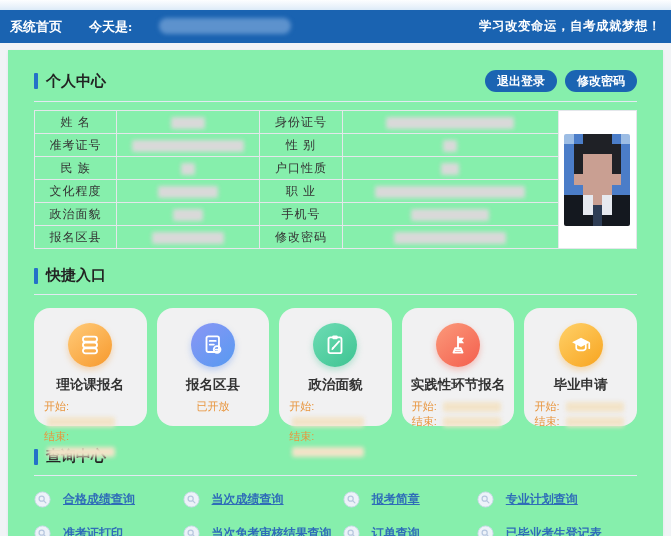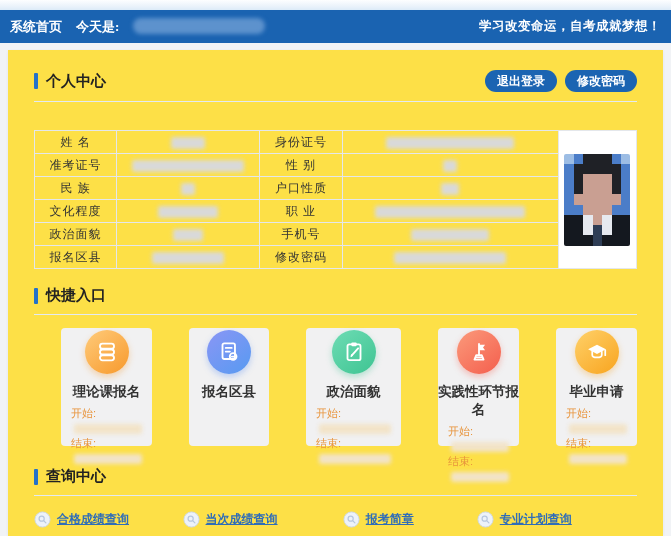--- a/index.html
+++ b/index.html
@@ -10,72 +10,72 @@
     -webkit-font-smoothing:antialiased;
   }
   
   .sky{height:10px;background:linear-gradient(180deg,#fdfeff 0%,#e8f1fa 70%,#dcebf8 100%);}
   
   .topbar{
     height:33px;background:#1a63b1;color:#fff;
     display:flex;align-items:center;justify-content:space-between;
     padding:0 10px;box-sizing:border-box;
   }
-  .topbar-left{display:flex;align-items:flex-start;gap:14px;}
+  .topbar-left{display:flex;align-items:flex-start;gap:27px;}
   .home-link{font-size:13px;font-weight:bold;color:#fff;text-decoration:none;cursor:pointer;}
   .today-label{font-size:13px;font-weight:bold;color:#fff;font-family:Liberation Serif, serif;}
   .pill-redact{width:132px;height:16px;border-radius:8px;background:#5d92cd;filter:blur(2px);}
   .slogan{font-size:12.5px;font-weight:bold;color:#fff;letter-spacing:.5px;}
   
   .content{
-    margin:7px 8px 0;background:#fde047;height:486px;box-sizing:border-box;
+    margin:7px 8px 0;background:#86efac;height:486px;box-sizing:border-box;
     padding:0 26px;box-shadow:0 1px 3px rgba(30,60,100,.07);
   }
   .section-head{display:flex;align-items:center;justify-content:space-between;padding-top:20px;}
   .sec-title{display:flex;align-items:center;font-size:15px;font-weight:bold;color:#222;}
   .sec-bar{width:4px;height:16px;background:#2472c8;border-radius:1px;margin-right:8px;}
   .divider{border-bottom:1px solid #e3eaf2;margin-top:9px;}
   .hdr-btns{display:flex;gap:8px;}
   .blue-btn{
     background:#1b64b2;color:#fff;border:none;border-radius:11px;
     font-size:12px;font-weight:bold;padding:4px 12px;cursor:pointer;
     font-family:inherit;line-height:14px;
   }
   
-  table.profile{width:100%;border-collapse:collapse;margin-top:28px;table-layout:fixed;}
+  table.profile{width:100%;border-collapse:collapse;margin-top:8px;table-layout:fixed;}
   table.profile td{border:1px solid #e4e7eb;height:22px;font-size:12px;text-align:center;padding:0;}
   td.lbl{color:#333;letter-spacing:1px;}
   td.c1{width:80px;} td.c2{width:140px;} td.c3{width:80px;} td.c4{width:212px;}
   td.photo-cell{width:76px;background:#fff;}
   .redact{display:inline-block;height:12px;border-radius:2px;background:#d9d9d9;filter:blur(2px);vertical-align:middle;}
   .photo{width:66px;height:92px;margin:4px auto;display:grid;
     grid-template-columns:repeat(7,1fr);grid-template-rows:repeat(9,1fr);
     border-radius:2px;overflow:hidden;}
   .photo i{display:block;}
   
   .cards{display:flex;gap:10px;margin-top:13px;}
   .card{
-    flex:1;background:#f1f1f2;border-radius:4px;height:118px;
-    box-sizing:border-box;padding-top:2px;cursor:pointer;margin-left:27px;
+    flex:1;background:#f1f1f2;border-radius:16px;height:118px;
+    box-sizing:border-box;padding-top:15px;cursor:pointer;
   }
   .card-circle{width:44px;height:44px;border-radius:50%;margin:0 auto;
     display:flex;align-items:center;justify-content:center;}
   .card-circle svg{width:26px;height:26px;}
   .ic-orange{background:linear-gradient(140deg,#ffcb7a,#f7992c);box-shadow:0 3px 6px rgba(247,153,44,.35);}
   .ic-blue{background:linear-gradient(140deg,#8a96f5,#579af1);box-shadow:0 3px 6px rgba(90,140,240,.35);}
   .ic-green{background:linear-gradient(140deg,#6edcb4,#3ec492);box-shadow:0 3px 6px rgba(62,196,146,.35);}
   .ic-red{background:linear-gradient(140deg,#fb9a7b,#f45e4d);box-shadow:0 3px 6px rgba(244,94,77,.35);}
   .ic-gold{background:linear-gradient(140deg,#ffd169,#f8a41f);box-shadow:0 3px 6px rgba(248,164,31,.35);}
   .card-title{font-size:13.5px;font-weight:bold;color:#333;text-align:center;margin-top:9px;}
   .card-status{margin-top:5px;padding:0 10px;font-size:11px;color:#e8953d;line-height:15px;text-align:left;}
   .card-status.open{text-align:center;}
   .card-status .redact{height:10px;background:#f2e3c8;margin-left:3px;}
   
   .links{display:grid;grid-template-columns:1.02fr 1.1fr 0.92fr 1.1fr;row-gap:17px;margin-top:15px;}
-  .qlink{display:flex;align-items:flex-start;gap:6px;cursor:pointer;text-decoration:none;}
+  .qlink{display:flex;align-items:flex-start;gap:12px;cursor:pointer;text-decoration:none;}
   .qlink svg{width:17px;height:17px;flex:none;}
   .qlink span{font-size:12px;font-weight:bold;color:#2f6db8;text-decoration:underline;white-space:nowrap;}
 </style>
 </head>
 <body>
 
 <div class="sky"></div>
 
 <div class="topbar">
   <div class="topbar-left">
@@ -235,20 +235,21 @@
         <div class="card-circle ic-blue">
           <svg viewBox="0 0 24 24" fill="none" stroke="#fff" stroke-width="1.7" stroke-linecap="round" stroke-linejoin="round">
             <rect x="6" y="4" width="11.5" height="14.5" rx="1.6"></rect>
             <line x1="9" y1="8.2" x2="14.5" y2="8.2"></line>
             <line x1="9" y1="11.6" x2="12.8" y2="11.6"></line>
             <circle cx="15.8" cy="16.2" r="3.1"></circle>
             <line x1="14.6" y1="16.2" x2="17" y2="16.2"></line>
           </svg>
         </div>
         <div class="card-title">报名区县</div>
+        <div class="card-status open">已开放</div>
       </div>
       <div class="card">
         <div class="card-circle ic-green">
           <svg viewBox="0 0 24 24" fill="none" stroke="#fff" stroke-width="1.7" stroke-linecap="round" stroke-linejoin="round">
             <rect x="6" y="5" width="12" height="14.5" rx="1.6"></rect>
             <rect x="9.5" y="3.2" width="5" height="3.4" rx="1" fill="#fff" stroke="none"></rect>
             <line x1="10.2" y1="14.8" x2="15.8" y2="8.6"></line>
             <line x1="10.2" y1="14.8" x2="9.6" y2="15.8"></line>
           </svg>
         </div>

